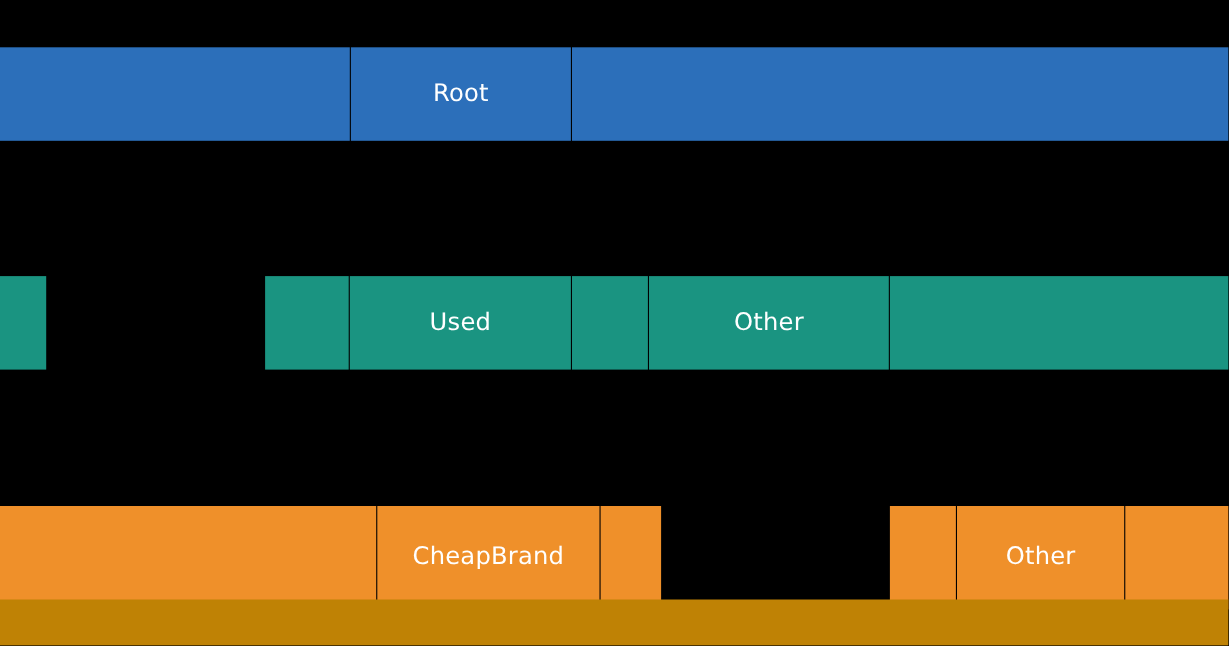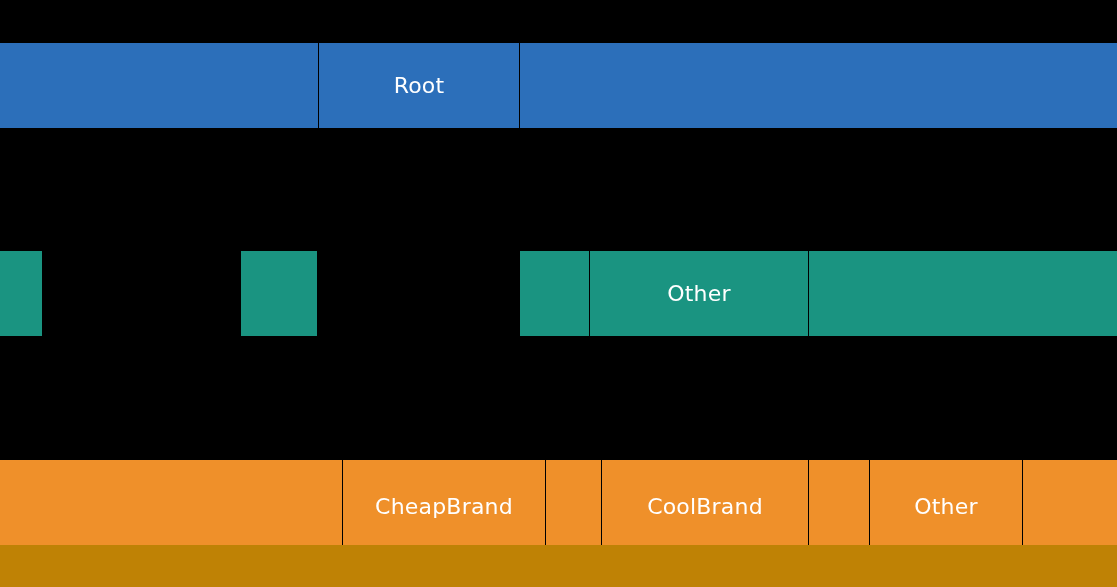--- a/index.html
+++ b/index.html
@@ -47,35 +47,35 @@
     <div class="icicle-level" style="top: 43px; height: 85px;">
       <div class="icicle-node" style="left: 0px; width: 318px; background: rgb(44, 111, 186);"></div>
       <div class="icicle-node" style="left: 319px; width: 200px; background: rgb(44, 111, 186);">
         <span class="icicle-label">Root</span>
       </div>
       <div class="icicle-node" style="left: 520px; width: 597px; background: rgb(44, 111, 186);"></div>
     </div>
     <div class="icicle-level" style="top: 251px; height: 85px;">
       <div class="icicle-node" style="left: 0px; width: 42px; background: rgb(26, 148, 129);"></div>
       <div class="icicle-node" style="left: 241px; width: 76px; background: rgb(26, 148, 129);"></div>
+      <div class="icicle-node" style="left: 318px; width: 201px; background: rgb(26, 148, 129);">
+        <span class="icicle-label">Used</span>
+      </div>
       <div class="icicle-node" style="left: 520px; width: 69px; background: rgb(26, 148, 129);"></div>
       <div class="icicle-node" style="left: 590px; width: 218px; background: rgb(26, 148, 129);">
         <span class="icicle-label">Other</span>
       </div>
       <div class="icicle-node" style="left: 809px; width: 308px; background: rgb(26, 148, 129);"></div>
     </div>
     <div class="icicle-level" style="top: 460px; height: 94px; padding-left: 16px;">
       <div class="icicle-node" style="left: 0px; width: 342px; background: rgb(239, 144, 42);"></div>
       <div class="icicle-node" style="left: 343px; width: 202px; background: rgb(239, 144, 42);">
         <span class="icicle-label">CheapBrand</span>
       </div>
       <div class="icicle-node" style="left: 546px; width: 55px; background: rgb(239, 144, 42);"></div>
-      <div class="icicle-node" style="left: 602px; width: 206px; background: rgb(239, 144, 42);">
-        <span class="icicle-label">CoolBrand</span>
-      </div>
       <div class="icicle-node" style="left: 809px; width: 60px; background: rgb(239, 144, 42);"></div>
       <div class="icicle-node" style="left: 870px; width: 152px; background: rgb(239, 144, 42);">
         <span class="icicle-label">Other</span>
       </div>
       <div class="icicle-node" style="left: 1023px; width: 94px; background: rgb(239, 144, 42);"></div>
     </div>
     <div class="icicle-level" style="top: 545px; height: 42px;">
       <div class="icicle-node" style="left: 0px; width: 1117px; background: rgb(191, 130, 5);"></div>
     </div>
   </div>

